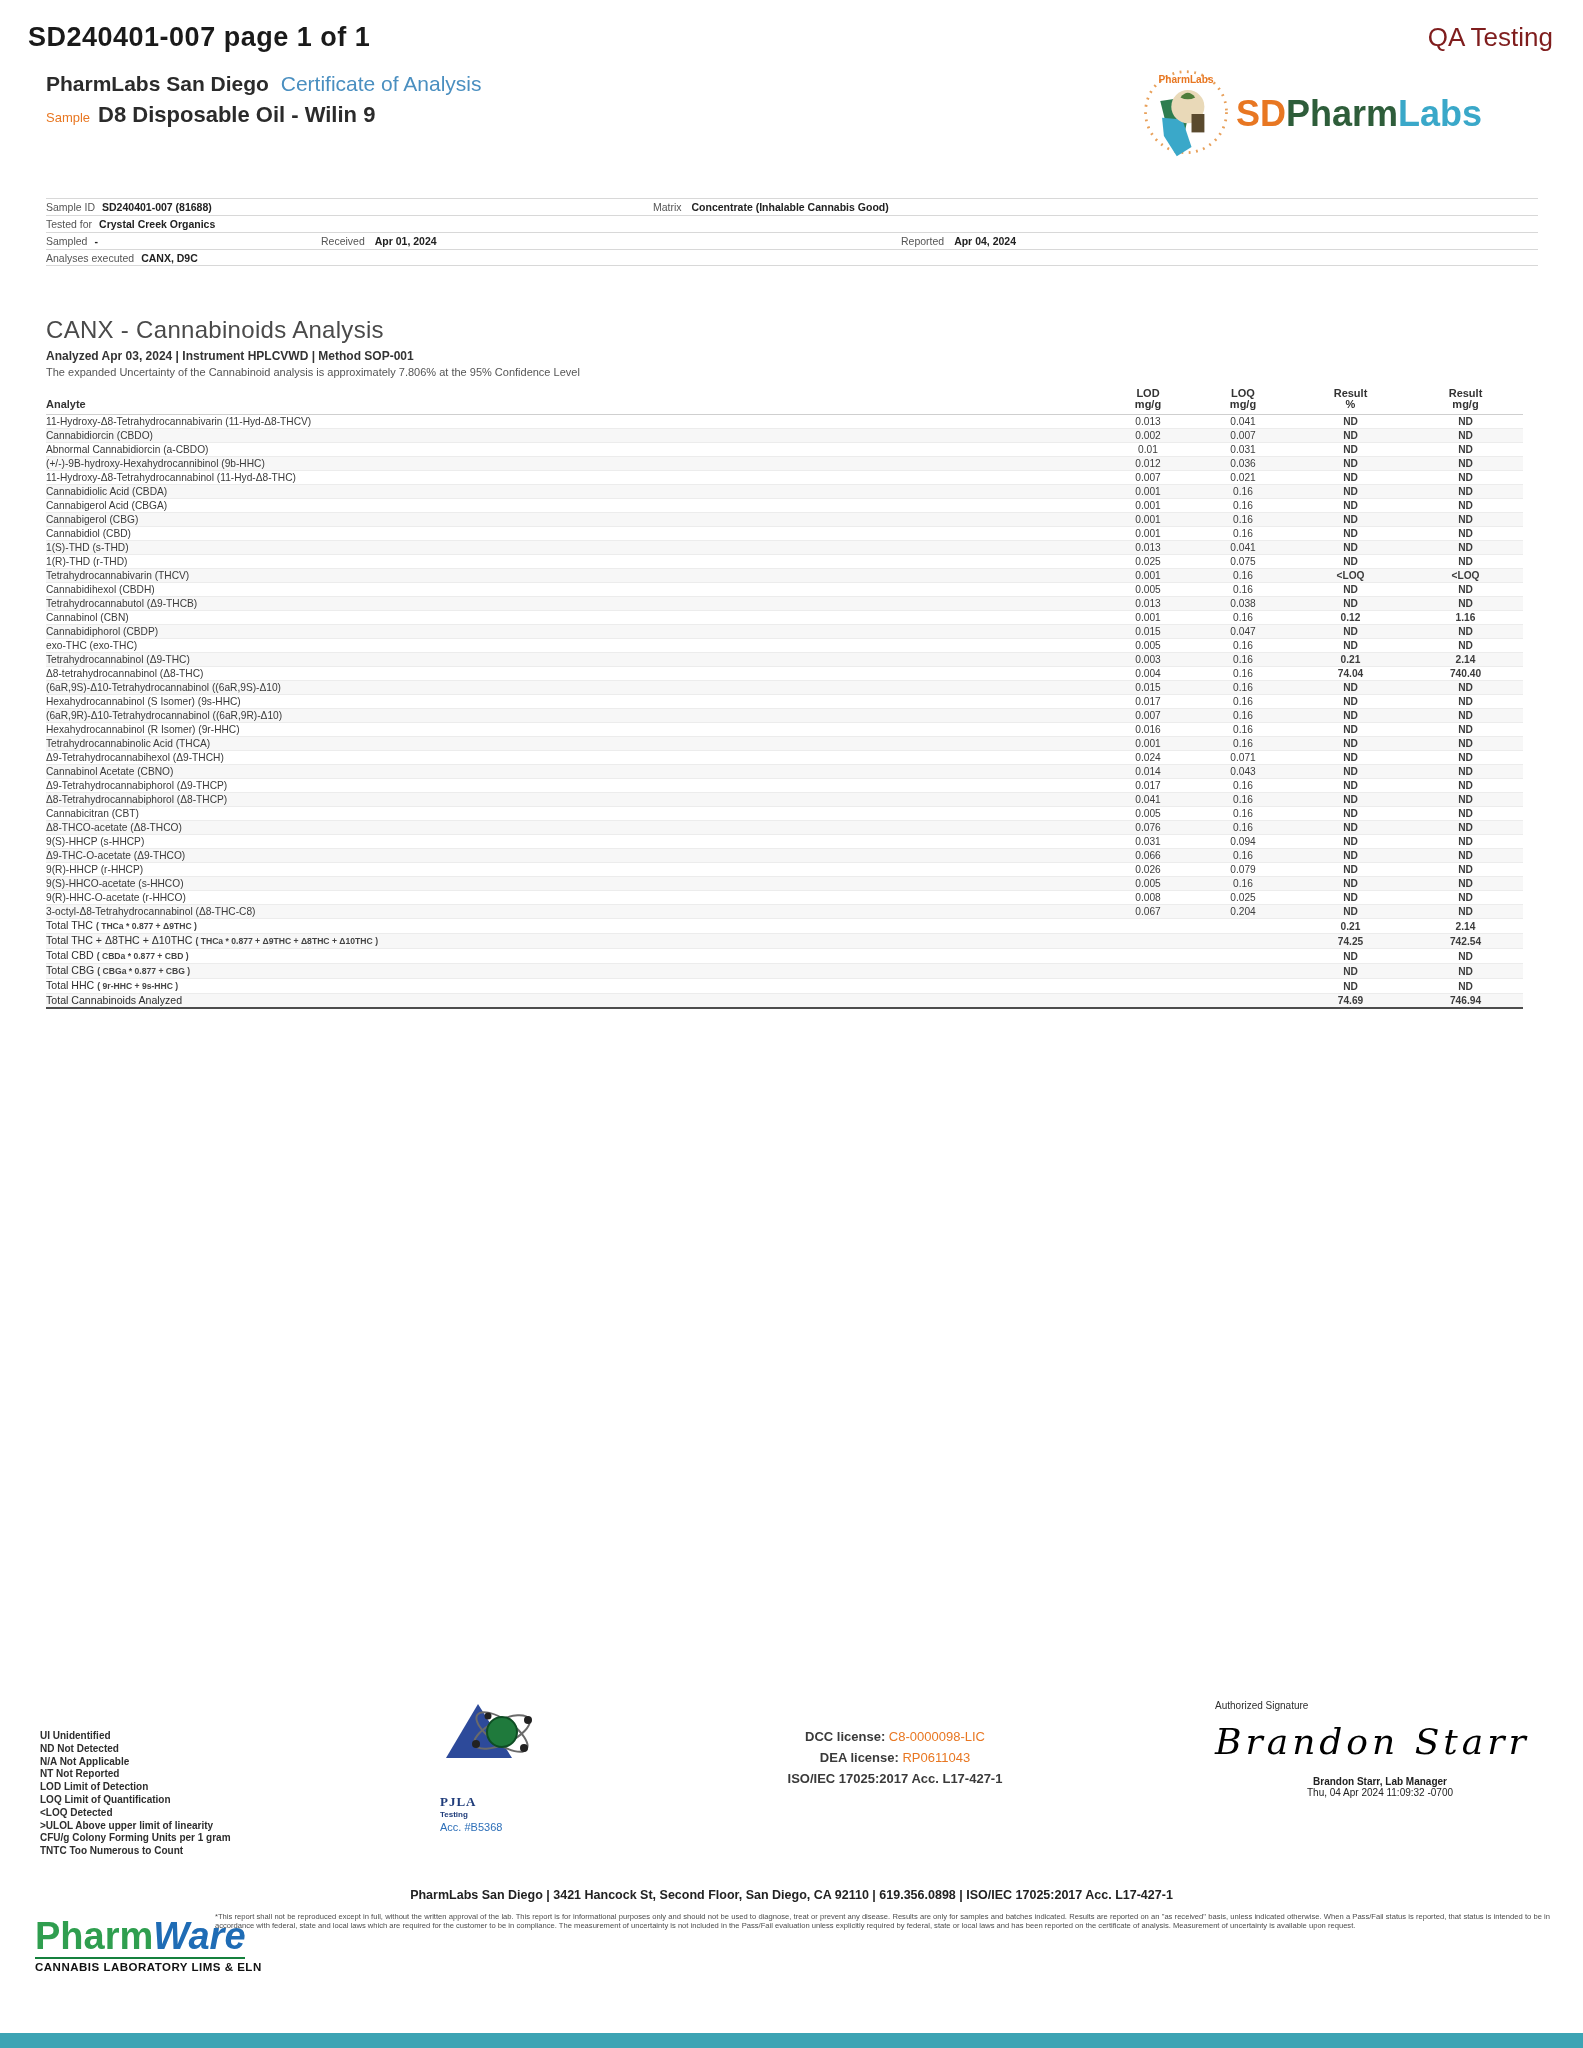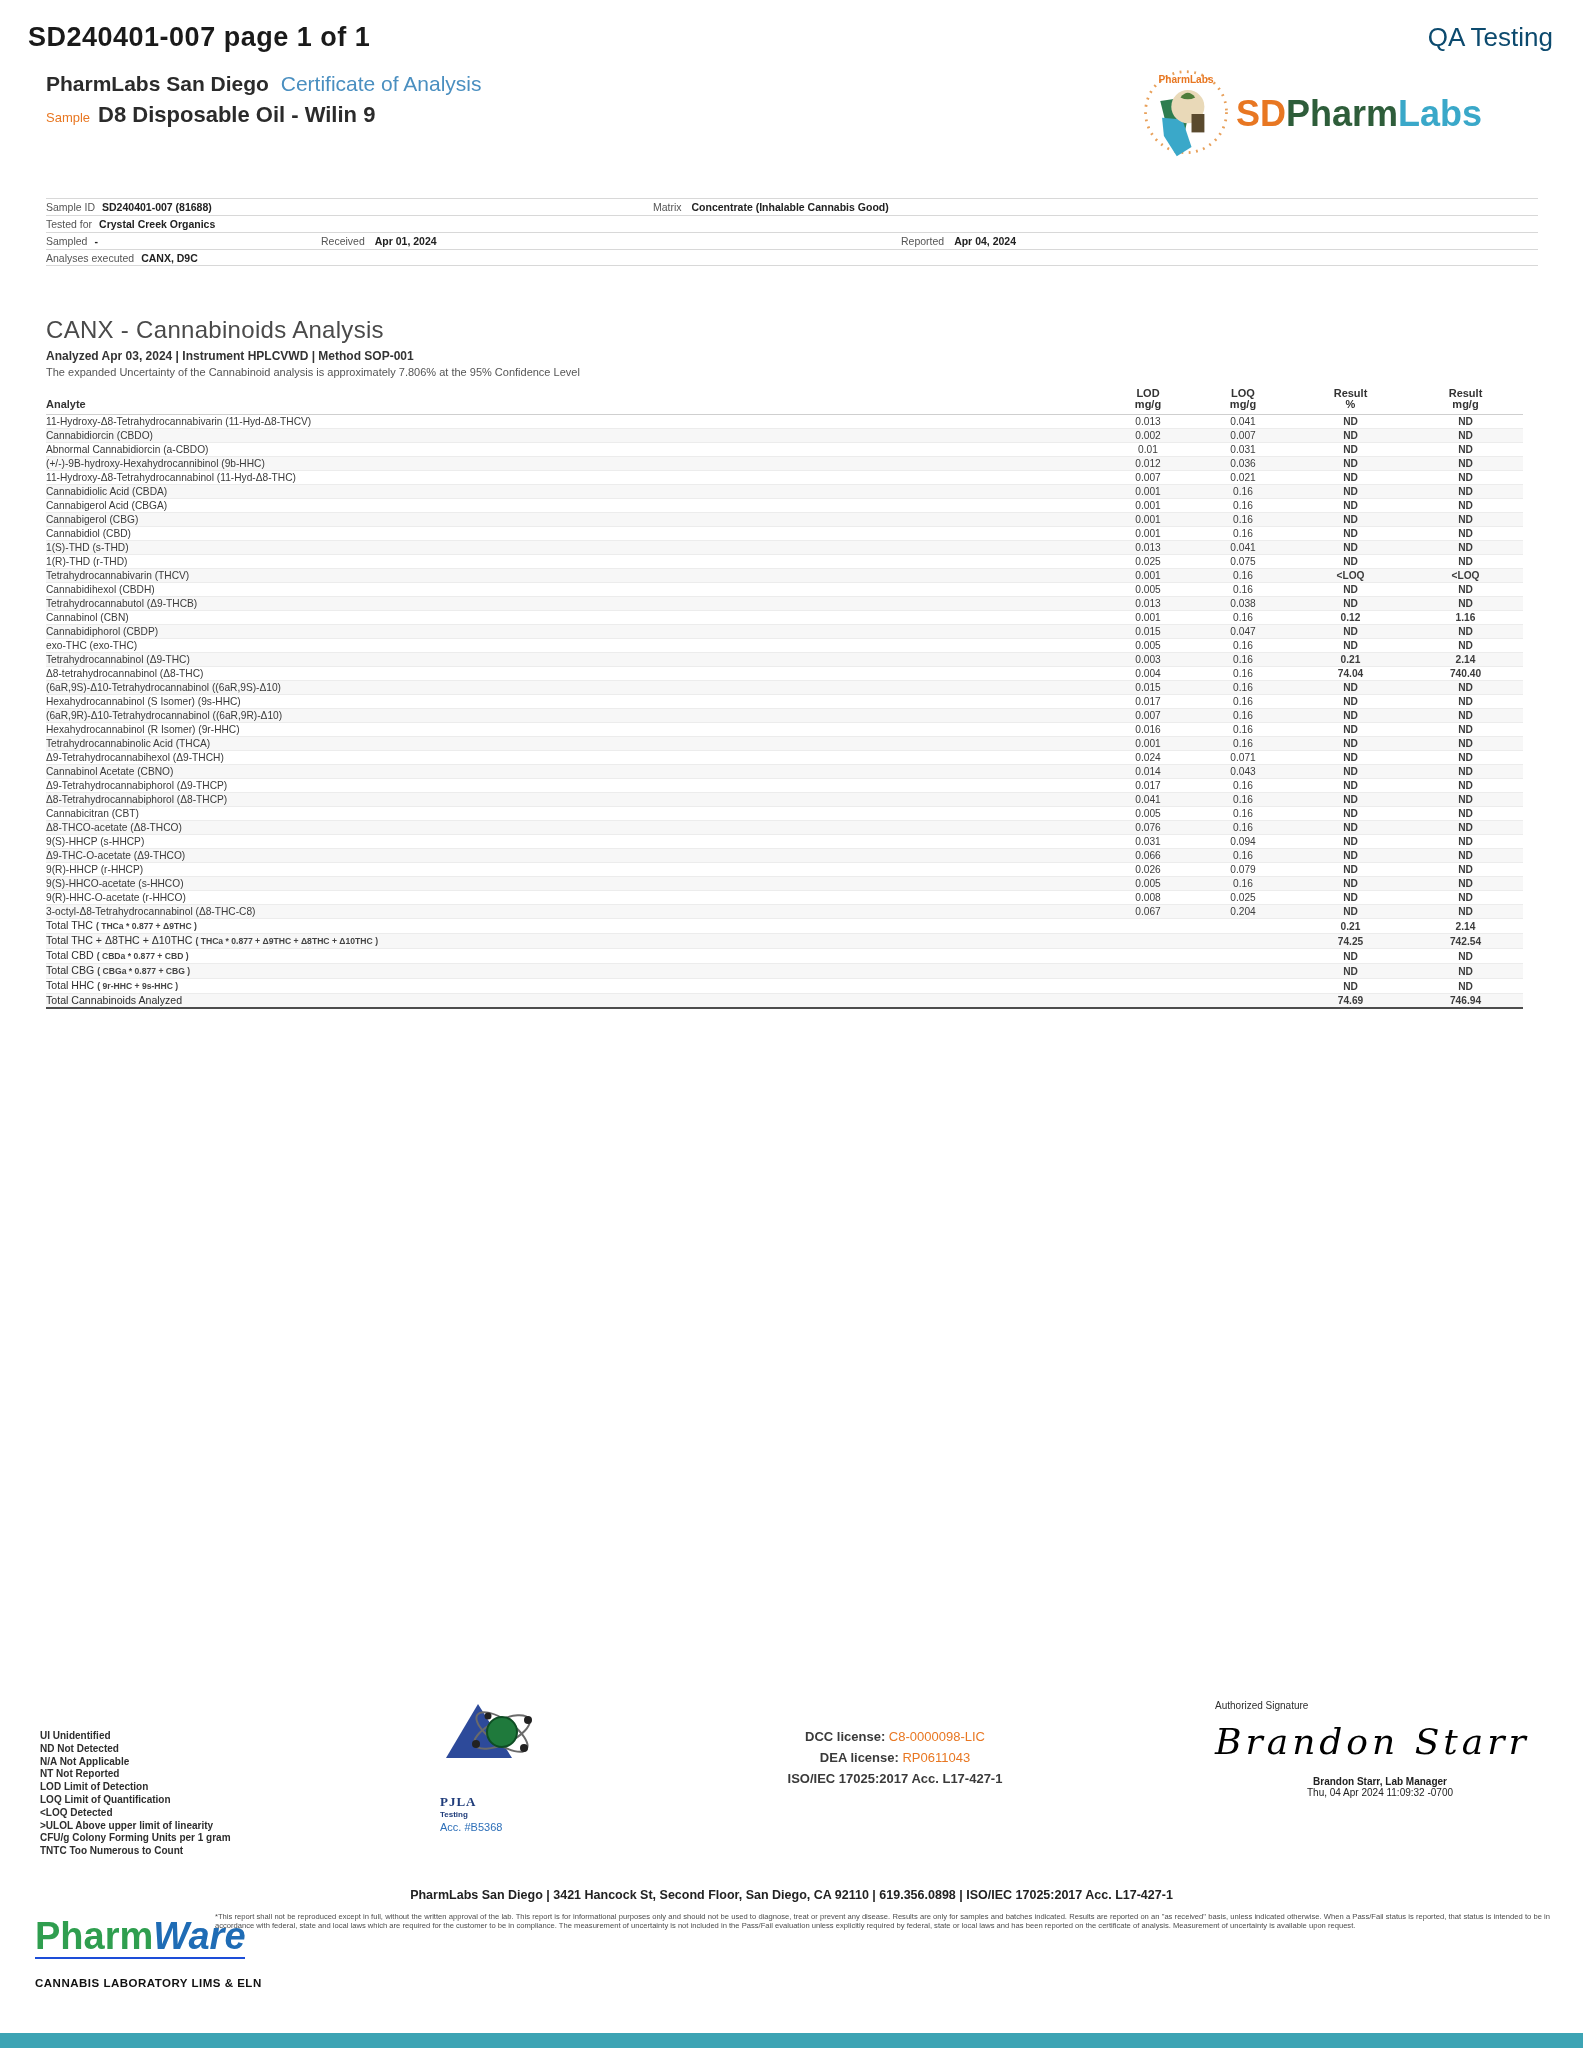--- a/index.html
+++ b/index.html
@@ -5,21 +5,21 @@
   * { margin:0; padding:0; box-sizing:border-box; }
   html,body { background:#888; }
   body { font-family:"Liberation Sans", sans-serif; }
   .page {
     position:relative; width:1583px; height:2048px; background:#ffffff;
     margin:0 auto; overflow:hidden; color:#222;
   }
   
   .doc-header { position:absolute; top:22px; left:28px; right:30px; display:flex; justify-content:space-between; align-items:flex-start; }
   .doc-id { font-size:27px; font-weight:bold; color:#1a1a1a; letter-spacing:0.5px; }
-  .qa { font-size:26px; color:#0c4a6e; }
+  .qa { font-size:26px; color:#7f1d1d; }
   .lab-line { position:absolute; top:72px; left:46px; font-size:21px; }
   .lab-name { font-weight:bold; color:#2b2b2b; }
   .coa { color:#4a8fc0; margin-left:6px; }
   .sample-line { position:absolute; top:102px; left:46px; display:flex; align-items:baseline; }
   .sample-label { color:#e87722; font-size:13px; margin-right:8px; }
   .sample-name { font-size:22px; font-weight:bold; color:#2b2b2b; }
   
   .brand { position:absolute; top:66px; left:1140px; width:330px; display:flex; align-items:center; }
   .emblem { width:92px; height:96px; flex:0 0 auto; }
   .brand-text { font-size:36px; font-weight:bold; letter-spacing:0px; white-space:nowrap; margin-left:4px; }
@@ -74,21 +74,21 @@
   .sig-title { font-size:10px; color:#2e2e2e; }
   .sig-script { font-family:"DejaVu Serif", serif; font-style:italic; font-size:36px; color:#000000; margin-top:10px; letter-spacing:4px; white-space:nowrap; }
   .sig-name { font-size:10px; font-weight:bold; color:#222; text-align:center; margin-top:14px; }
   .sig-date { font-size:10px; color:#222; text-align:center; }
   .company-line { position:absolute; top:1888px; left:0; width:100%; text-align:center; font-size:12.5px; font-weight:bold; color:#222; }
   .disclaimer { position:absolute; top:1912px; left:215px; width:1335px; font-size:7.6px; color:#4c4c4c; line-height:9px; text-align:justify; }
   .pharmware { position:absolute; top:1916px; left:35px; width:210px; }
   .pw-word { font-size:38px; font-weight:bold; line-height:40px; white-space:nowrap; }
   .pw-pharm { color:#2f9e4f; }
   .pw-ware { color:#1f6cb5; font-style:italic; }
-  .pw-tag { font-size:11.5px; font-weight:bold; color:#111; letter-spacing:0.5px; border-top:2px solid #1d4ed8; padding-top:18px; margin-top:1px; white-space:nowrap; }
+  .pw-tag { font-size:11.5px; font-weight:bold; color:#111; letter-spacing:0.5px; border-top:2px solid #15803d; padding-top:2px; margin-top:1px; white-space:nowrap; }
   .bottom-bar { position:absolute; bottom:0; left:0; width:100%; height:15px; background:#3da4b4; }
 </style>
 </head>
 <body>
 
 <div class="page">
 
   <div class="doc-header">
     <div class="doc-id">SD240401-007 page 1 of 1</div>
     <div class="qa">QA Testing</div>

